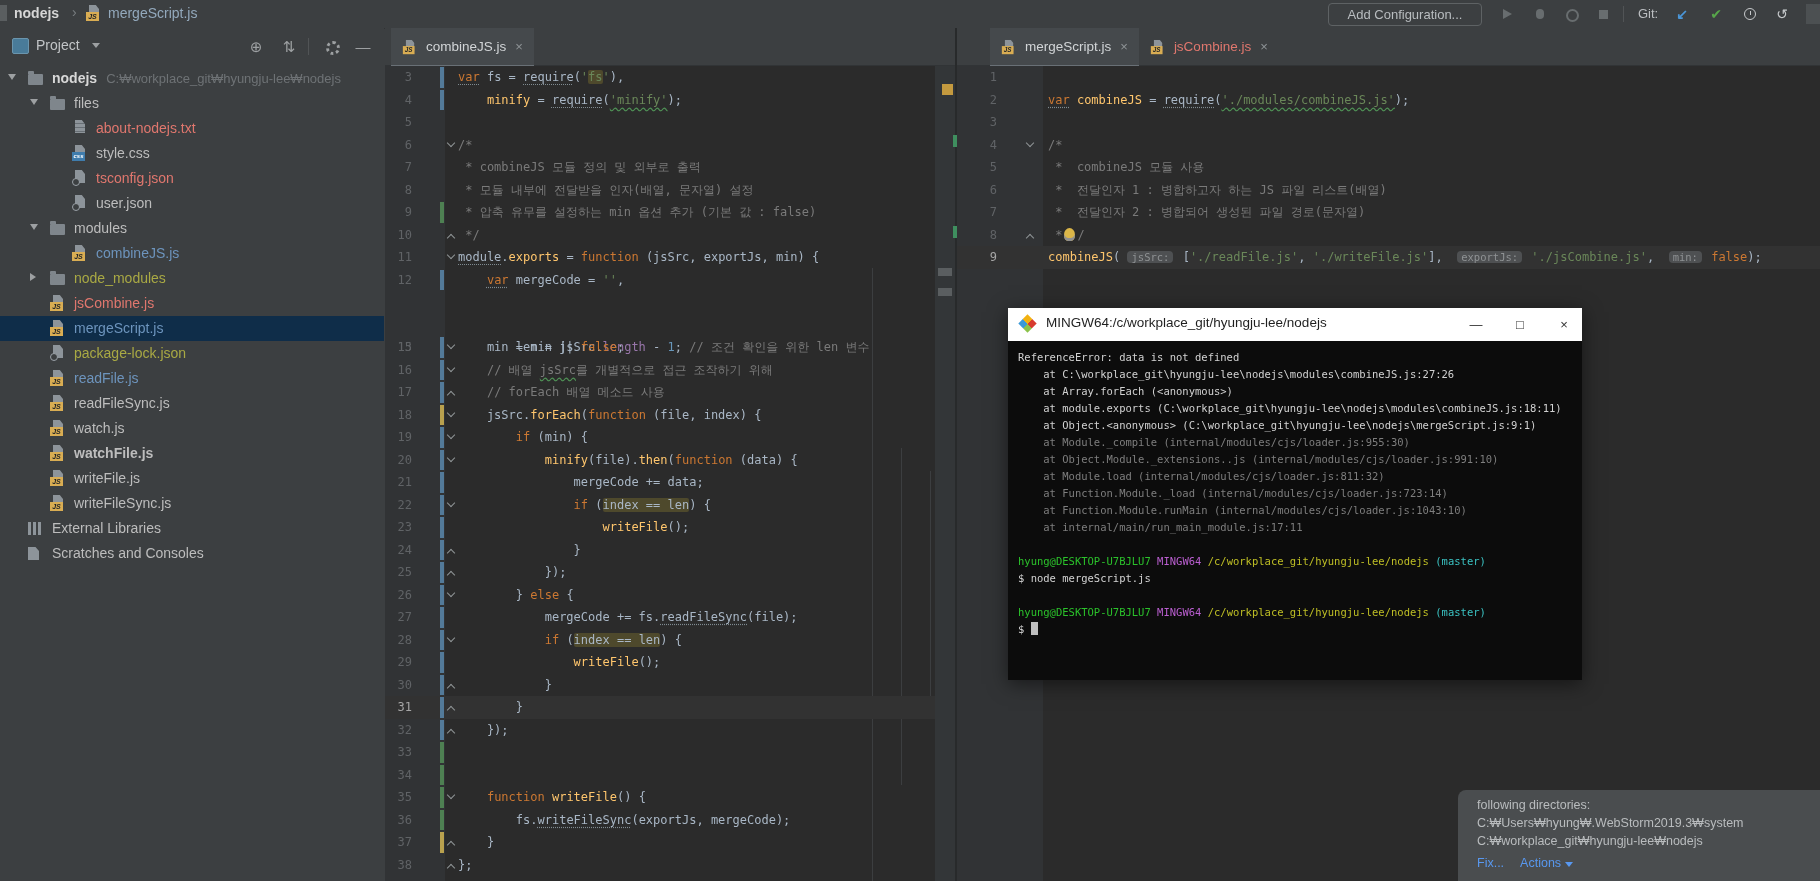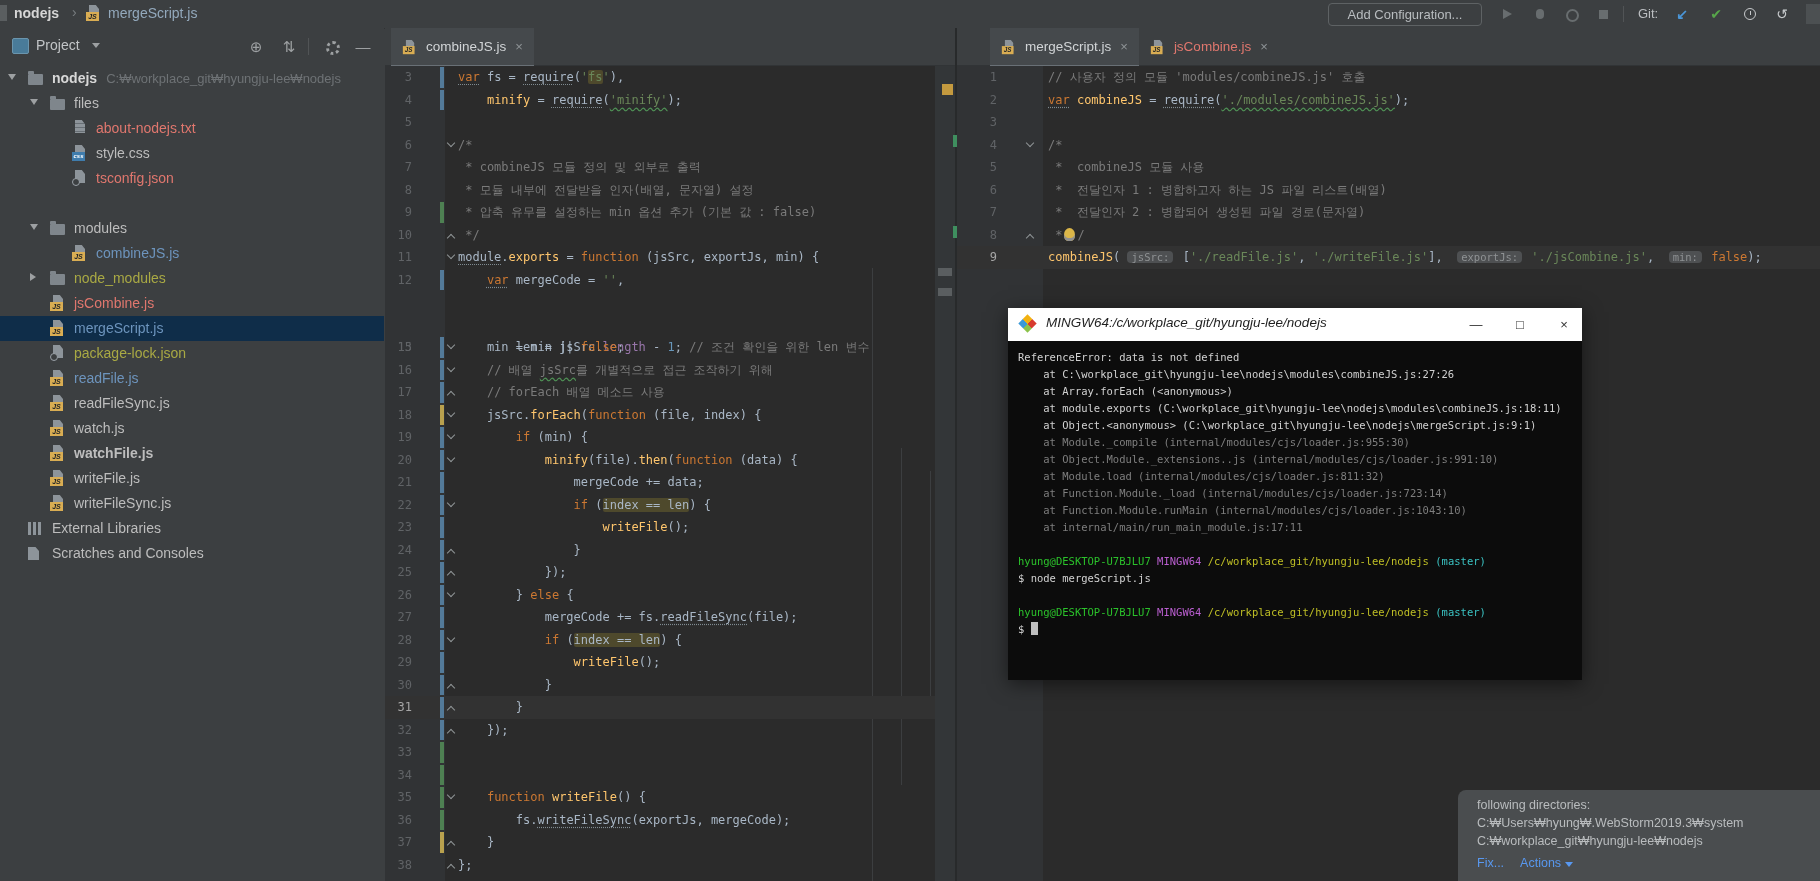--- a/index.html
+++ b/index.html
@@ -121,21 +121,21 @@
   
   .stripe{position:absolute;left:935px;top:66px;width:20px;height:815px;background:#333638;z-index:5;}
   .eddiv{position:absolute;left:955px;top:28px;width:2px;height:853px;background:#282a2b;z-index:6;}
   .warnmark{position:absolute;left:942px;top:84px;width:11px;height:11px;background:#c49a3f;z-index:7;}
   .thumbmark{position:absolute;left:938px;width:14px;height:8px;background:#5a5e60;z-index:7;}
   .rgreen{position:absolute;left:953px;width:4px;height:12px;background:#3f8f5f;z-index:7;}
   
   .terminal{position:absolute;left:1008px;top:308px;width:574px;height:372px;z-index:50;box-shadow:0 4px 18px rgba(0,0,0,0.5);}
   .tt{position:absolute;left:0;top:0;width:100%;height:33px;background:#ffffff;border-bottom:1px solid #d5d5d5;}
   .gbico{position:absolute;left:13px;top:9px;width:13px;height:13px;transform:rotate(45deg);background:conic-gradient(#d73b2f 0 25%,#8bc24a 0 50%,#3a99d8 0 75%,#f2b111 0);}
-  .ttitle{position:absolute;left:38px;top:7px;font-size:13.5px;color:#1f1f1f;white-space:nowrap;font-style:italic;}
+  .ttitle{position:absolute;left:38px;top:7px;font-size:13.5px;color:#1f1f1f;white-space:nowrap;}
   .tbtns{position:absolute;right:8px;top:0;height:33px;display:flex;gap:24px;align-items:center;}
   .tbtn{width:20px;text-align:center;color:#333;font-size:13px;}
   .tb{position:absolute;left:0;top:33px;width:100%;height:339px;background:#0c0c0c;overflow:hidden;}
   .tline{position:absolute;left:10px;right:4px;height:17px;font:10.5px/17px "DejaVu Sans Mono",monospace;white-space:pre;}
   .tw{color:#d2d2d2;}
   .tg{color:#7e7e7e;}
   .tgreen{color:#2bc22b;}
   .tmag{color:#bb5fd1;}
   .tyel{color:#bfbf25;}
   .tcyan{color:#3bc3c3;}
@@ -182,20 +182,21 @@
       <span class="ppsep"></span>
       <span class="pph-ico gear"><i></i></span>
       <span class="pph-ico hide">—</span>
     </div>
     <div id="tree">
         <div class="trow" style="top: 0px;"><span class="arr open" style="left: 8px;"></span><span class="tico" style="position: relative; display: inline-block; width: 17px; height: 16px; left: 28px;"><i class="ic-folder"></i></span><span class="tlabel bold" style="left: 52px;">nodejs<span class="tsuffix">C:₩workplace_git₩hyungju-lee₩nodejs</span></span></div>
         <div class="trow" style="top: 25px;"><span class="arr open" style="left: 30px;"></span><span class="tico" style="position: relative; display: inline-block; width: 17px; height: 16px; left: 50px;"><i class="ic-folder"></i></span><span class="tlabel" style="left: 74px;">files</span></div>
         <div class="trow" style="top: 50px;"><span class="tico" style="position: relative; display: inline-block; width: 17px; height: 16px; left: 72px;"><i class="icpage lines"></i></span><span class="tlabel red" style="left: 96px;">about-nodejs.txt</span></div>
         <div class="trow" style="top: 75px;"><span class="tico" style="position: relative; display: inline-block; width: 17px; height: 16px; left: 72px;"><i class="icpage"></i><i class="icbadge cssb">css</i></span><span class="tlabel" style="left: 96px;">style.css</span></div>
         <div class="trow" style="top: 100px;"><span class="tico" style="position: relative; display: inline-block; width: 17px; height: 16px; left: 72px;"><i class="icpage"></i><i class="icgear"></i></span><span class="tlabel red" style="left: 96px;">tsconfig.json</span></div>
+        <div class="trow" style="top: 125px;"><span class="tico" style="position: relative; display: inline-block; width: 17px; height: 16px; left: 72px;"><i class="icpage"></i><i class="icgear"></i></span><span class="tlabel" style="left: 96px;">user.json</span></div>
         <div class="trow" style="top: 150px;"><span class="arr open" style="left: 30px;"></span><span class="tico" style="position: relative; display: inline-block; width: 17px; height: 16px; left: 50px;"><i class="ic-folder"></i></span><span class="tlabel" style="left: 74px;">modules</span></div>
         <div class="trow" style="top: 175px;"><span class="tico" style="position: relative; display: inline-block; width: 17px; height: 16px; left: 72px;"><i class="icpage"></i><i class="icbadge">JS</i></span><span class="tlabel blue" style="left: 96px;">combineJS.js</span></div>
         <div class="trow" style="top: 200px;"><span class="arr closed" style="left: 30px;"></span><span class="tico" style="position: relative; display: inline-block; width: 17px; height: 16px; left: 50px;"><i class="ic-folder"></i></span><span class="tlabel olive" style="left: 74px;">node_modules</span></div>
         <div class="trow" style="top: 225px;"><span class="tico" style="position: relative; display: inline-block; width: 17px; height: 16px; left: 50px;"><i class="icpage"></i><i class="icbadge">JS</i></span><span class="tlabel red" style="left: 74px;">jsCombine.js</span></div>
         <div class="trow sel" style="top: 250px;"><span class="tico" style="position: relative; display: inline-block; width: 17px; height: 16px; left: 50px;"><i class="icpage"></i><i class="icbadge">JS</i></span><span class="tlabel blue" style="left: 74px;">mergeScript.js</span></div>
         <div class="trow" style="top: 275px;"><span class="tico" style="position: relative; display: inline-block; width: 17px; height: 16px; left: 50px;"><i class="icpage"></i><i class="icgear"></i></span><span class="tlabel olive" style="left: 74px;">package-lock.json</span></div>
         <div class="trow" style="top: 300px;"><span class="tico" style="position: relative; display: inline-block; width: 17px; height: 16px; left: 50px;"><i class="icpage"></i><i class="icbadge">JS</i></span><span class="tlabel blue" style="left: 74px;">readFile.js</span></div>
         <div class="trow" style="top: 325px;"><span class="tico" style="position: relative; display: inline-block; width: 17px; height: 16px; left: 50px;"><i class="icpage"></i><i class="icbadge">JS</i></span><span class="tlabel" style="left: 74px;">readFileSync.js</span></div>
         <div class="trow" style="top: 350px;"><span class="tico" style="position: relative; display: inline-block; width: 17px; height: 16px; left: 50px;"><i class="icpage"></i><i class="icbadge">JS</i></span><span class="tlabel" style="left: 74px;">watch.js</span></div>
         <div class="trow" style="top: 375px;"><span class="tico" style="position: relative; display: inline-block; width: 17px; height: 16px; left: 50px;"><i class="icpage"></i><i class="icbadge">JS</i></span><span class="tlabel" style="left: 74px; font-weight: bold;">watchFile.js</span></div>
@@ -430,21 +431,20 @@
       </div>
       <div class="row" style="top: 787.5px;">
         <span class="num">38</span>
         <span class="fold up"></span>
         <pre><span class="sg ">};</span></pre>
       </div>
     </div>
   <div class="ed ed-r" id="edr">
       <div class="row" style="top: 0px;">
         <span class="num">1</span>
-        <pre><span class="sg c">// 사용자 정의 모듈 'modules/combineJS.js' 호출</span></pre>
       </div>
       <div class="row" style="top: 22.5px;">
         <span class="num">2</span>
         <pre><span class="sg k ud">var</span><span class="sg "> </span><span class="sg y">combineJS</span><span class="sg "> = </span><span class="sg ud">require</span><span class="sg ">(</span><span class="sg s sq">'./modules/combineJS.js'</span><span class="sg ">);</span></pre>
       </div>
       <div class="row" style="top: 45px;">
         <span class="num">3</span>
         <pre></pre>
       </div>
       <div class="row" style="top: 67.5px;">

